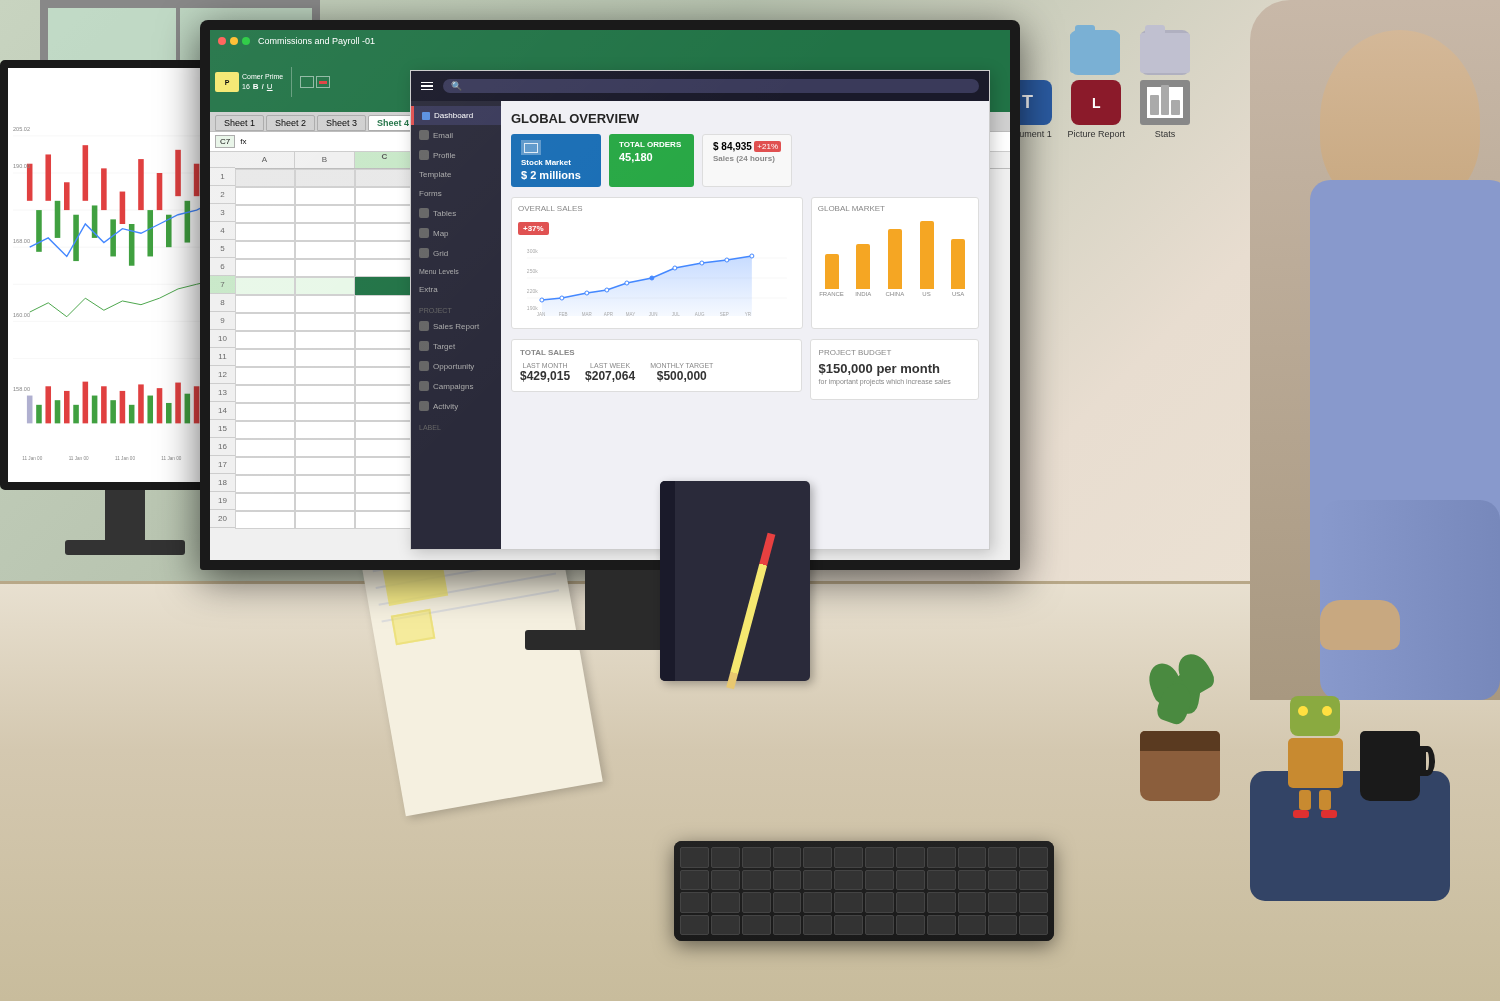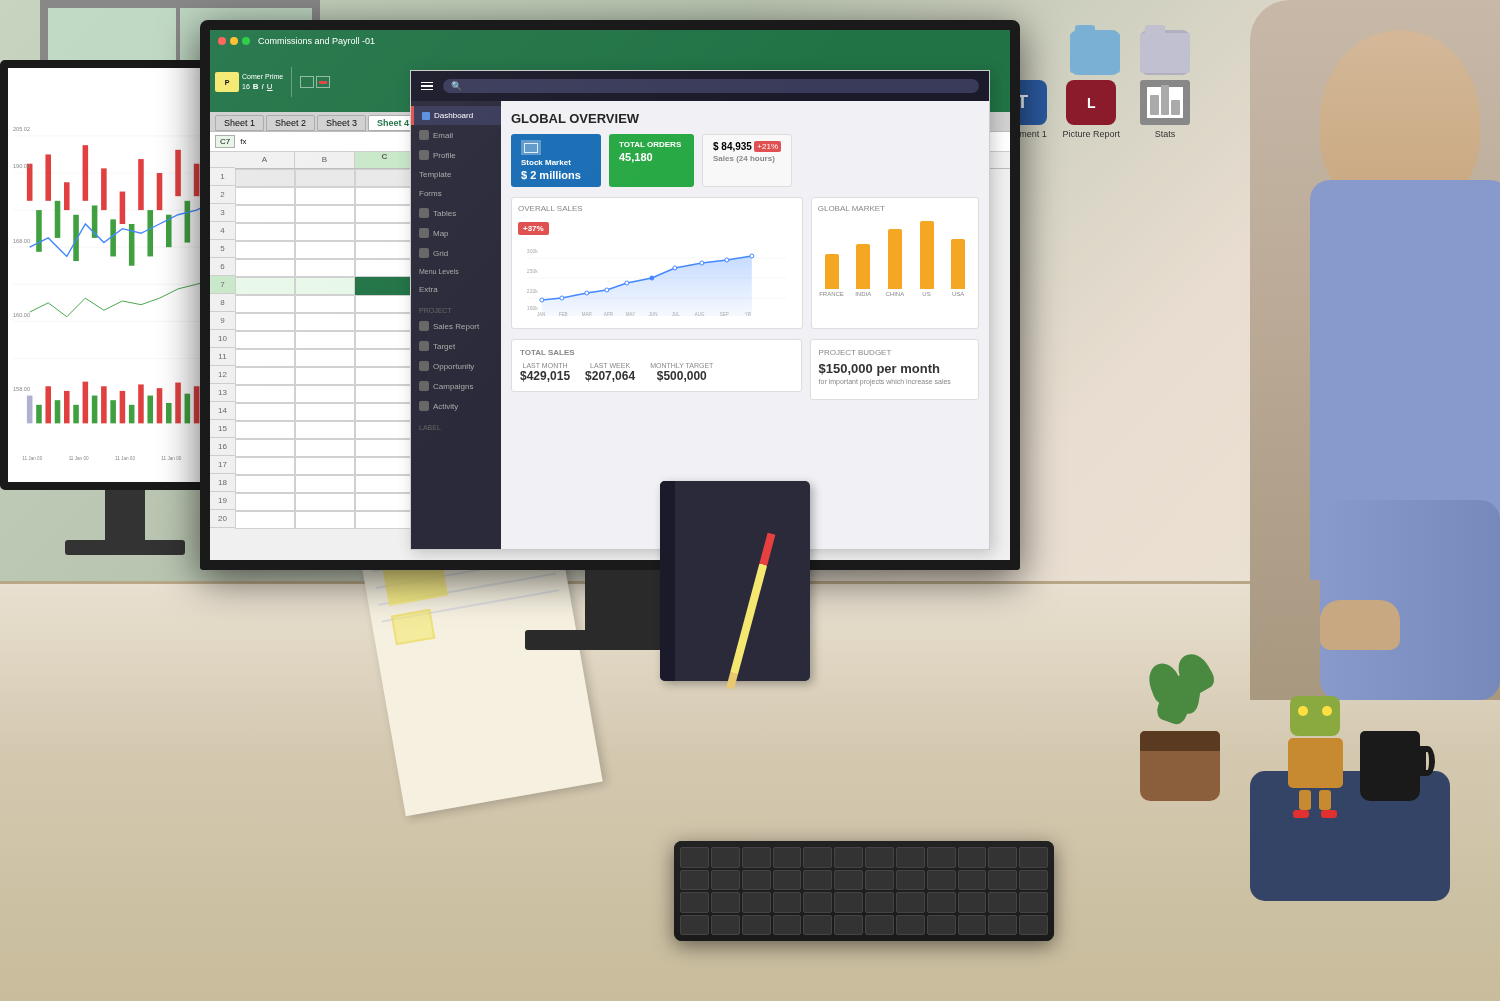--- a/index.html
+++ b/index.html
@@ -884,21 +884,21 @@
 <div style="position:absolute; top:80px; right:310px; display:flex; flex-direction:column; gap:10px; z-index:6;">
   <div style="display:flex; gap:15px;">
     <div class="desktop-icon">
       <div class="desktop-icon-img word" style="width:50px;height:45px;">T</div>
       <span class="desktop-icon-label">Document 1</span>
     </div>
     <div class="desktop-icon">
       <div class="desktop-icon-img access" style="width:50px;height:45px;">L</div>
       <span class="desktop-icon-label">Picture Report</span>
     </div>
-    <div class="desktop-icon" style="margin-left:5px;justify-content:flex-end;">
+    <div class="desktop-icon" style="justify-content:flex-end;">
       <div style="display:flex; align-items:center; justify-content:center; width:50px; height:45px; background:#888; border-radius:3px;">
         <div class="chart-icon-shape">
           <div class="chart-icon-bar" style="height:20px;"></div>
           <div class="chart-icon-bar" style="height:30px;"></div>
           <div class="chart-icon-bar" style="height:15px;"></div>
         </div>
       </div>
       <span class="desktop-icon-label">Stats</span>
     </div>
   </div>

